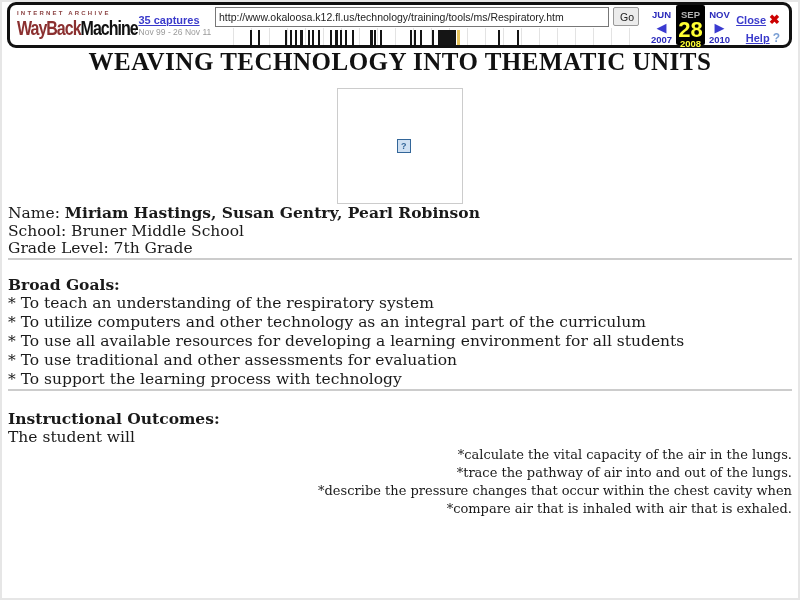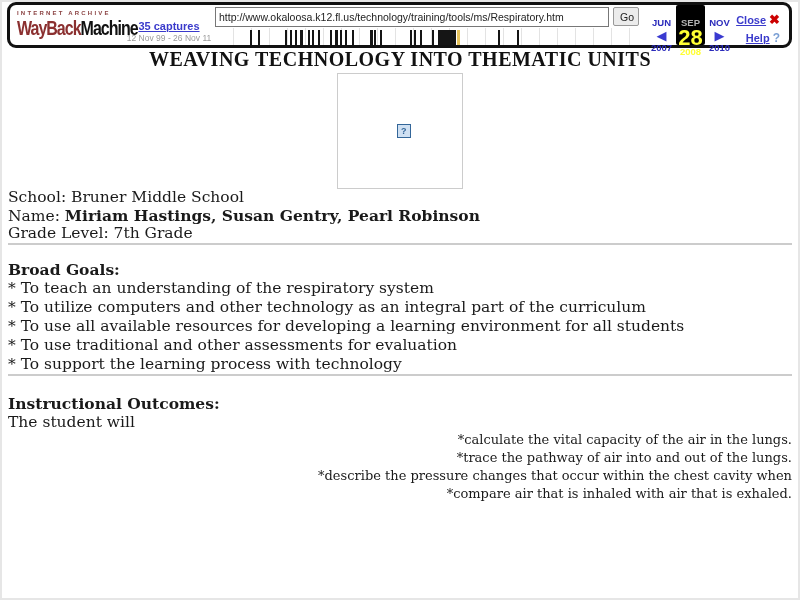--- a/index.html
+++ b/index.html
@@ -10,54 +10,54 @@
   .wb{position:absolute;left:7px;top:2px;width:779px;height:40px;border:3px solid #111;
       border-radius:9px;background:#fff;display:flex;align-items:stretch;z-index:5;}
   .wb-logo{width:104px;padding:5px 2px 0 7px;cursor:pointer;}
   .wb-logo-top{font-size:6px;font-weight:bold;letter-spacing:2.2px;color:#8b4242;white-space:nowrap;}
   .wb-logo-main{font-size:16px;font-weight:bold;letter-spacing:-1px;margin-top:1px;
                 transform:scaleY(1.25);transform-origin:left top;white-space:nowrap;}
   .wb-logo-main .red{color:#8b3030;}
   .wb-logo-main .blk{color:#111;}
 
   .wb-captures{width:92px;display:flex;flex-direction:column;justify-content:flex-end;
-               align-items:center;padding-bottom:2px;}
+               align-items:center;padding-bottom:8px;}
   .wb-captures-link{color:#3a3acb;font-size:11px;font-weight:bold;text-decoration:underline;cursor:pointer;}
   .wb-captures-range{color:#9a9a9a;font-size:8.5px;margin-top:1px;white-space:nowrap;}
 
   .wb-mid{width:424px;display:flex;flex-direction:column;}
   .wb-urlrow{display:flex;height:20px;margin-top:2px;}
   .wb-url{flex:1;height:16px;font-size:10.5px;font-family:"Liberation Sans",sans-serif;
           border:1px solid #777;padding:1px 3px;color:#222;}
   .wb-go{width:26px;height:19px;margin-left:4px;font-size:10.5px;font-family:"Liberation Sans",sans-serif;
          background:#ececec;border:1px solid #999;border-radius:2px;color:#222;cursor:pointer;}
   .wb-spark{position:relative;flex:1;margin-top:1px;overflow:hidden;cursor:pointer;}
   .spark-grid{position:absolute;top:0;bottom:0;width:1px;background:#e3e3e3;}
   .spark-tick{position:absolute;top:2px;bottom:0;background:#151515;}
   .spark-current{position:absolute;top:2px;bottom:0;background:#e6c35c;}
 
   .wb-nav{display:flex;margin-left:8px;}
   .nav-col{width:29px;display:flex;flex-direction:column;align-items:center;
-           justify-content:space-between;padding:13px 0 2px;}
+           justify-content:space-between;padding:5px 0 2px;}
   .nav-col.mid{background:#000;border-radius:2px;}
   .nav-month,.nav-year{font-size:9.5px;font-weight:bold;color:#2b2bbb;line-height:10px;cursor:pointer;}
   .mid .nav-month{color:#b5b5b5;cursor:default;}
   .mid .nav-year{color:#ffff33;cursor:default;}
   .nav-day{font-size:22px;font-weight:bold;color:#ffff33;line-height:19px;}
   .nav-arrow{color:#3a3ad0;font-size:13px;line-height:15px;cursor:pointer;}
 
   .wb-right{margin-left:auto;display:flex;flex-direction:column;justify-content:space-between;
             align-items:flex-end;padding:5px 9px 4px 0;}
   .wb-link{font-size:11px;font-weight:bold;color:#3a3acb;text-decoration:underline;cursor:pointer;}
   .x-icon{color:#c00;font-size:13px;font-weight:bold;margin-left:3px;cursor:pointer;}
   .q-icon{color:#7a9fd4;font-size:12px;font-weight:bold;margin-left:3px;cursor:pointer;}
 
   
-  .page-title{font-family:"Liberation Serif",serif;font-weight:bold;font-size:20px;
-              text-align:center;margin:48px 0 2px 0;letter-spacing:.5px;color:#111;}
+  .page-title{font-family:"Liberation Serif",serif;font-weight:bold;font-size:25px;
+              text-align:center;margin:48px 0 12px 0;letter-spacing:.5px;color:#111;}
   .imgbox{width:124px;height:114px;border:1px solid #ccc;margin:0 auto;position:relative;}
   .imgicon{position:absolute;left:53%;top:50%;transform:translate(-50%,-50%);
            width:12px;height:12px;border:1px solid #336699;background:#cfe0f2;
            color:#336699;font-size:9px;line-height:12px;text-align:center;font-weight:bold;
            font-family:"Liberation Sans",sans-serif;}
 
   .content{font-family:"DejaVu Serif",serif;color:#1a1a1a;margin:0 8px;}
   .theme-line{margin-top:42px;font-size:15px;line-height:26px;}
   .theme-value{font-size:23px;}
   .info-line{font-size:15.5px;line-height:17.5px;}
@@ -176,23 +176,23 @@
     </div>
   </div>
 
   <h1 class="page-title">WEAVING TECHNOLOGY INTO THEMATIC UNITS</h1>
 
   <div class="imgbox">
     <div class="imgicon">?</div>
   </div>
 
   <div class="content">
-    <div class="info-line">School: Bruner Middle School</div>
     <div class="info-line"><span>Name:</span>
          <b>Miriam Hastings, Susan Gentry, Pearl Robinson</b></div>
+    <div class="info-line">School: Bruner Middle School</div>
     <div class="info-line">Grade Level: 7th Grade</div>
 
     <hr class="rule rule1">
 
     <div class="sec-heading goals-heading">Broad Goals:</div>
     <div class="goals-list">
 
     <div>* To teach an understanding of the respiratory system</div>
         <div>* To utilize computers and other technology as an integral part of the curriculum</div>
         <div>* To use all available resources for developing a learning environment for all students</div>

